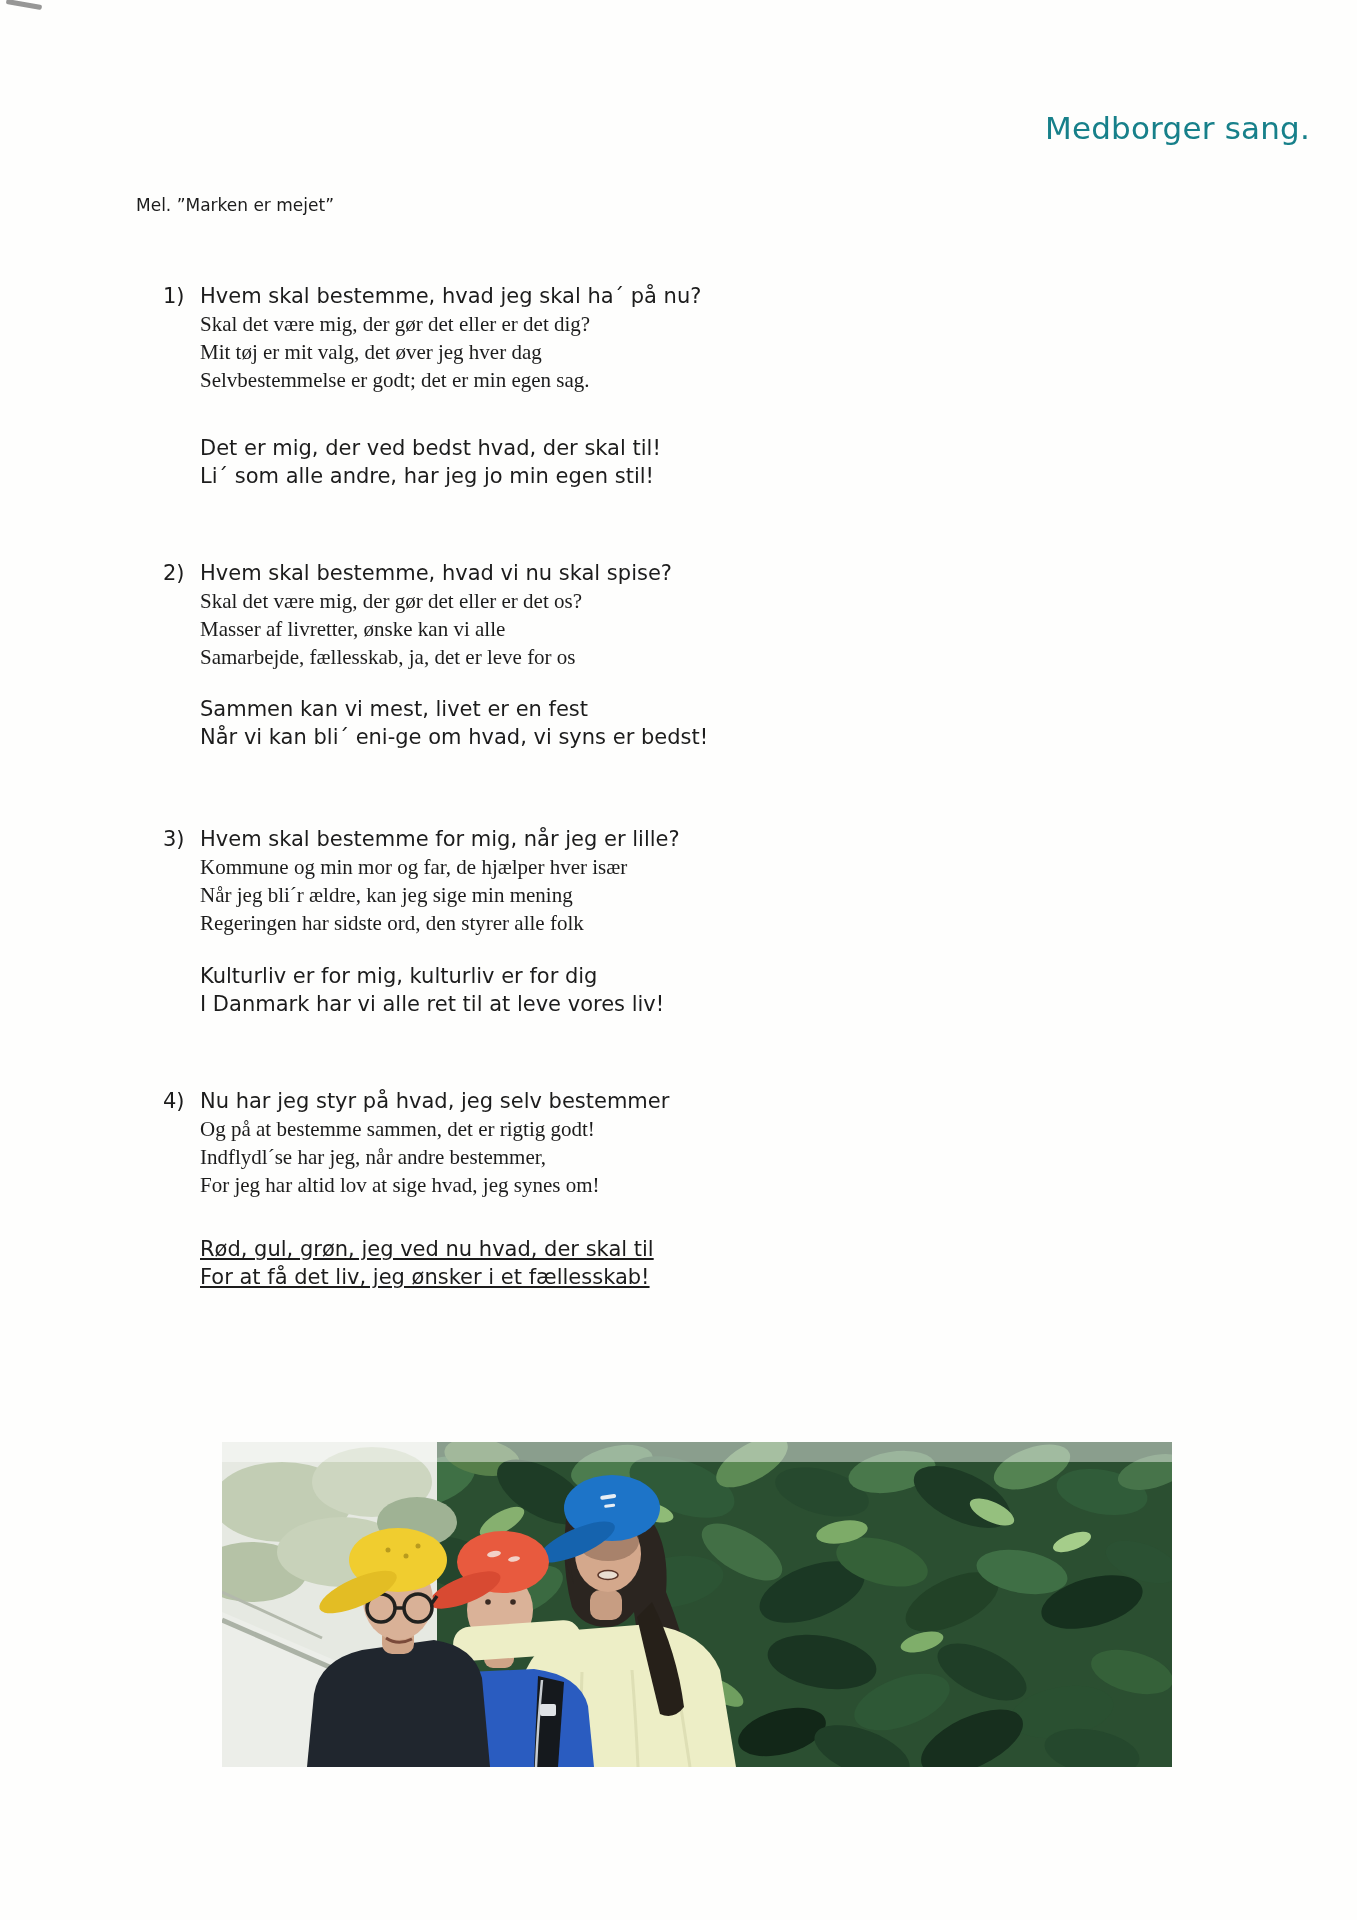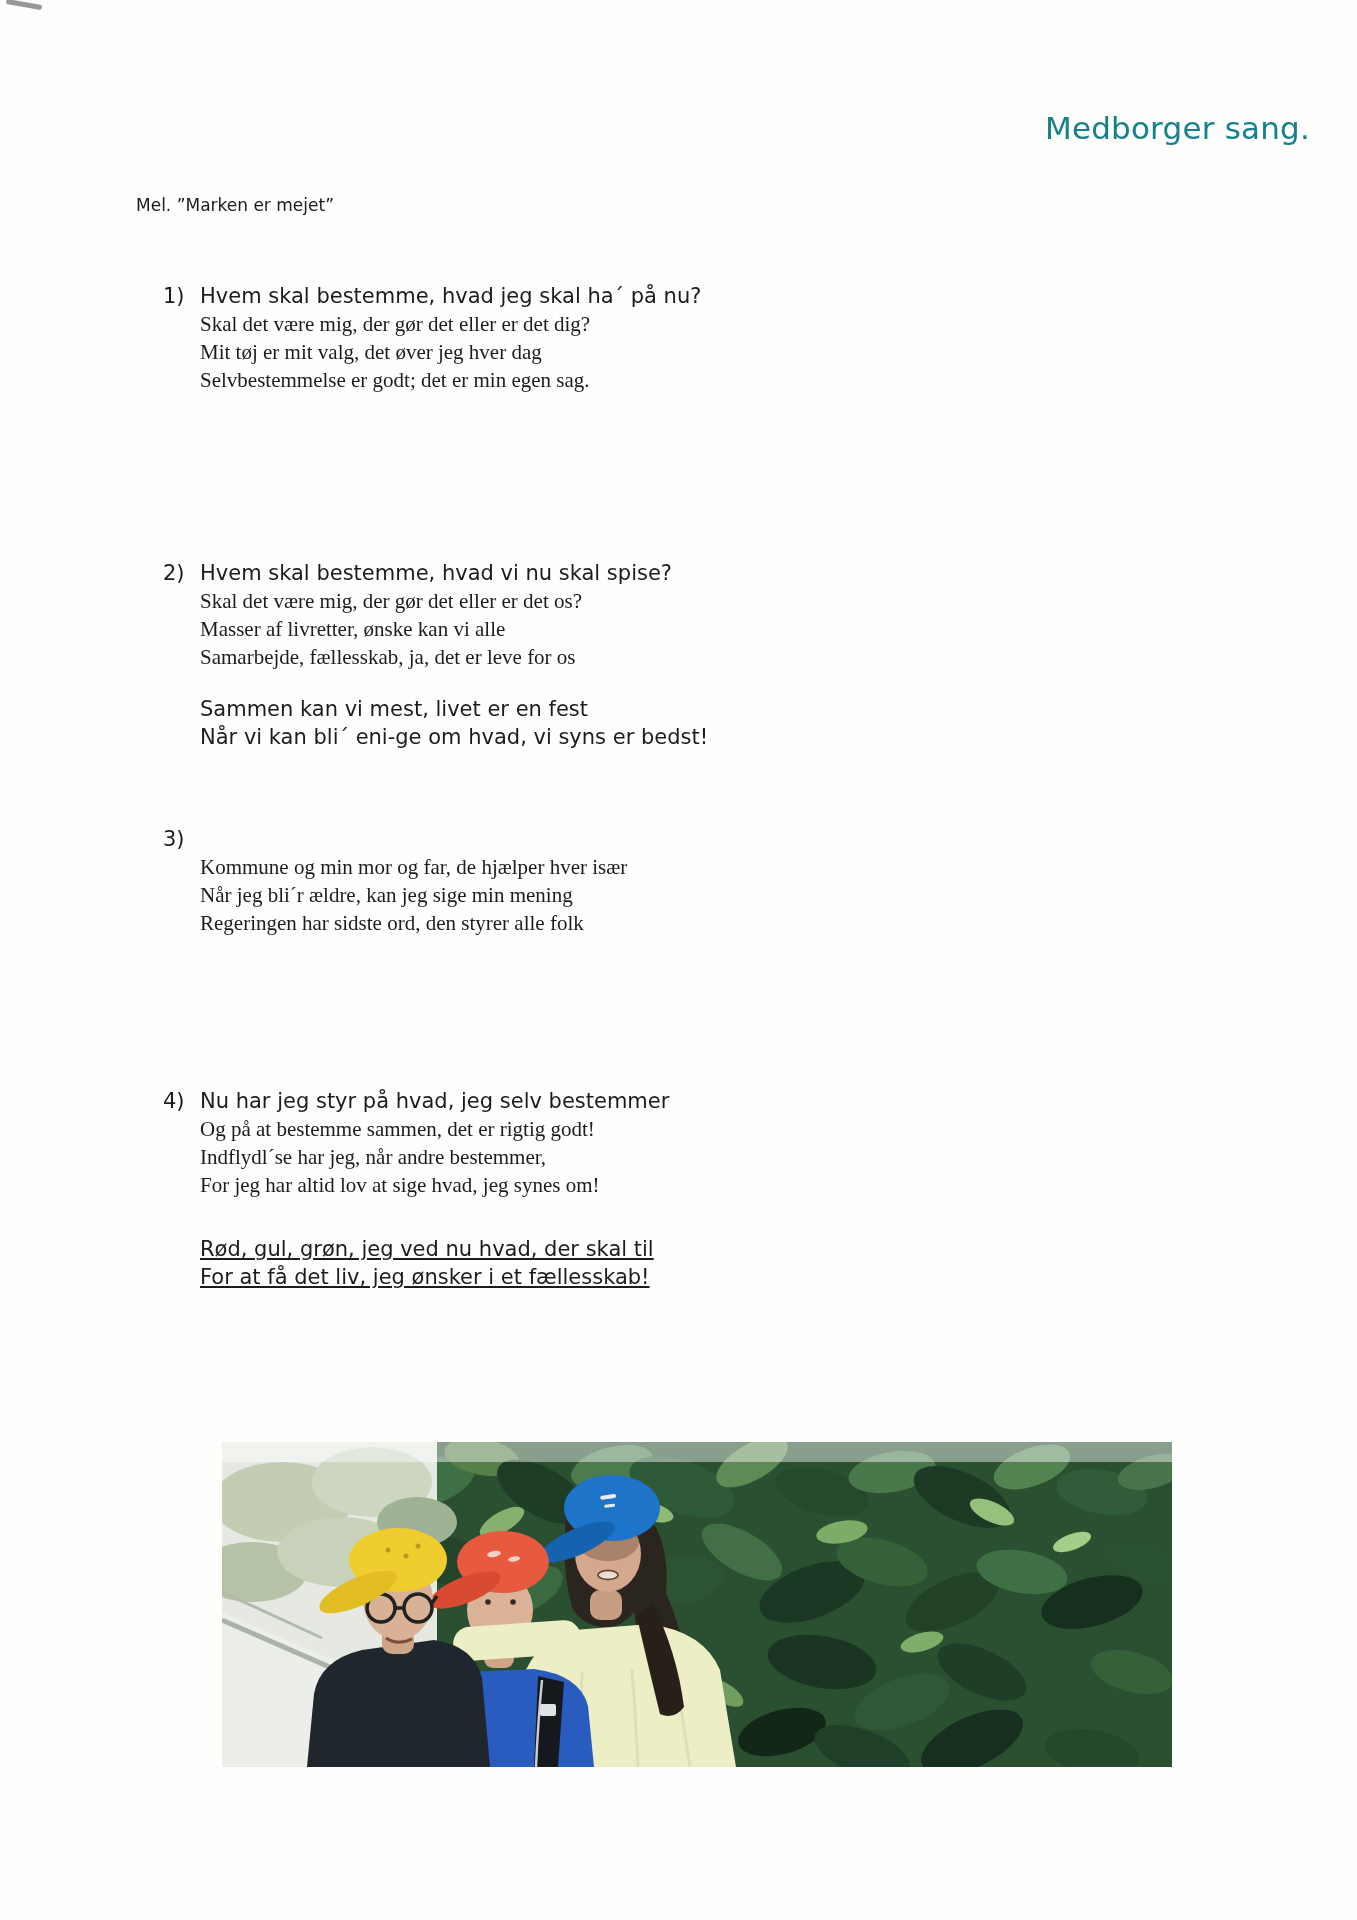--- a/index.html
+++ b/index.html
@@ -59,42 +59,51 @@
 
   <section class="verse v1">
     <div class="vline numline">
       <span class="vnum">1)</span>
       <span>Hvem skal bestemme, hvad jeg skal ha´ på nu?</span>
     </div>
     <div class="vline indent">Skal det være mig, der gør det eller er det dig?</div>
     <div class="vline indent">Mit tøj er mit valg, det øver jeg hver dag</div>
     <div class="vline indent">Selvbestemmelse er godt; det er min egen sag.</div>
   </section>
+  <section class="chorus c1">
+    <div class="vline">Det er mig, der ved bedst hvad, der skal til!</div>
+    <div class="vline">Li´ som alle andre, har jeg jo min egen stil!</div>
+  </section>
 
   <section class="verse v2">
     <div class="vline numline">
       <span class="vnum">2)</span>
       <span>Hvem skal bestemme, hvad vi nu skal spise?</span>
     </div>
     <div class="vline indent">Skal det være mig, der gør det eller er det os?</div>
     <div class="vline indent">Masser af livretter, ønske kan vi alle</div>
     <div class="vline indent">Samarbejde, fællesskab, ja, det er leve for os</div>
   </section>
   <section class="chorus c2">
     <div class="vline">Sammen kan vi mest, livet er en fest</div>
     <div class="vline">Når vi kan bli´ eni-ge om hvad, vi syns er bedst!</div>
   </section>
 
   <section class="verse v3">
     <div class="vline numline">
       <span class="vnum">3)</span>
+      <span>Hvem skal bestemme for mig, når jeg er lille?</span>
     </div>
     <div class="vline indent">Kommune og min mor og far, de hjælper hver især</div>
     <div class="vline indent">Når jeg bli´r ældre, kan jeg sige min mening</div>
     <div class="vline indent">Regeringen har sidste ord, den styrer alle folk</div>
+  </section>
+  <section class="chorus c3">
+    <div class="vline">Kulturliv er for mig, kulturliv er for dig</div>
+    <div class="vline">I Danmark har vi alle ret til at leve vores liv!</div>
   </section>
 
   <section class="verse v4">
     <div class="vline numline">
       <span class="vnum">4)</span>
       <span>Nu har jeg styr på hvad, jeg selv bestemmer</span>
     </div>
     <div class="vline indent">Og på at bestemme sammen, det er rigtig godt!</div>
     <div class="vline indent">Indflydl´se har jeg, når andre bestemmer,</div>
     <div class="vline indent">For jeg har altid lov at sige hvad, jeg synes om!</div>

